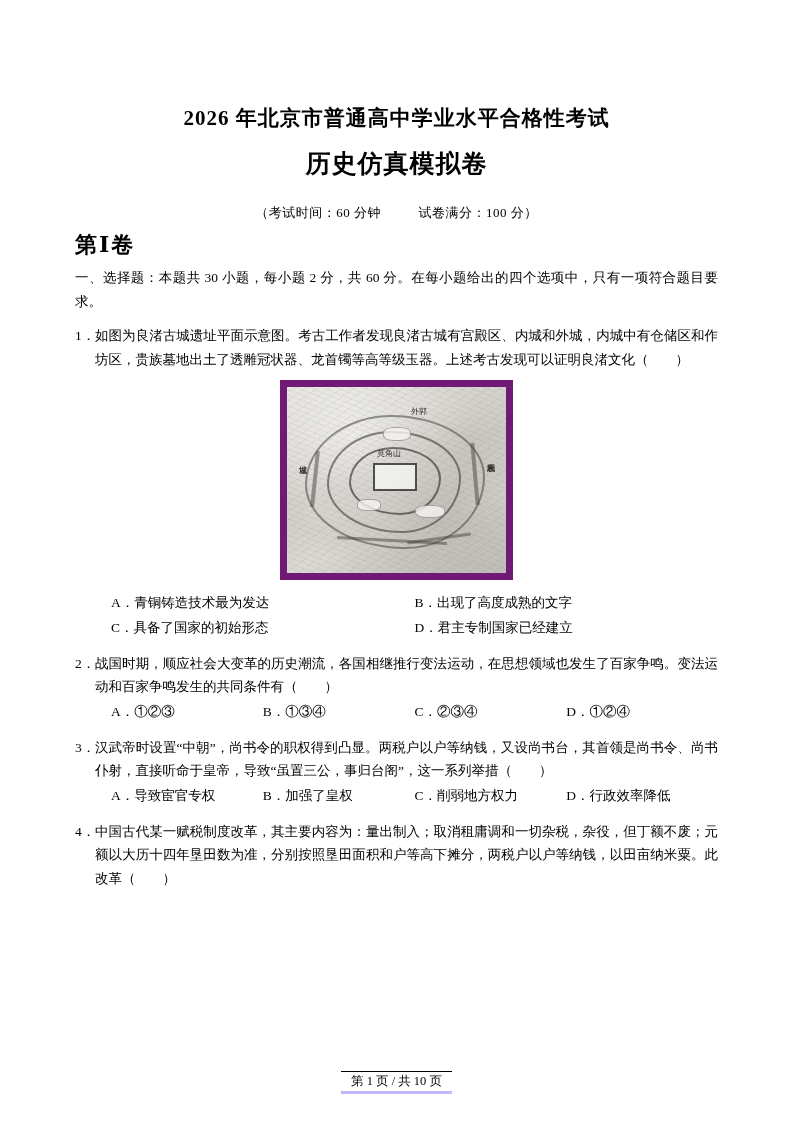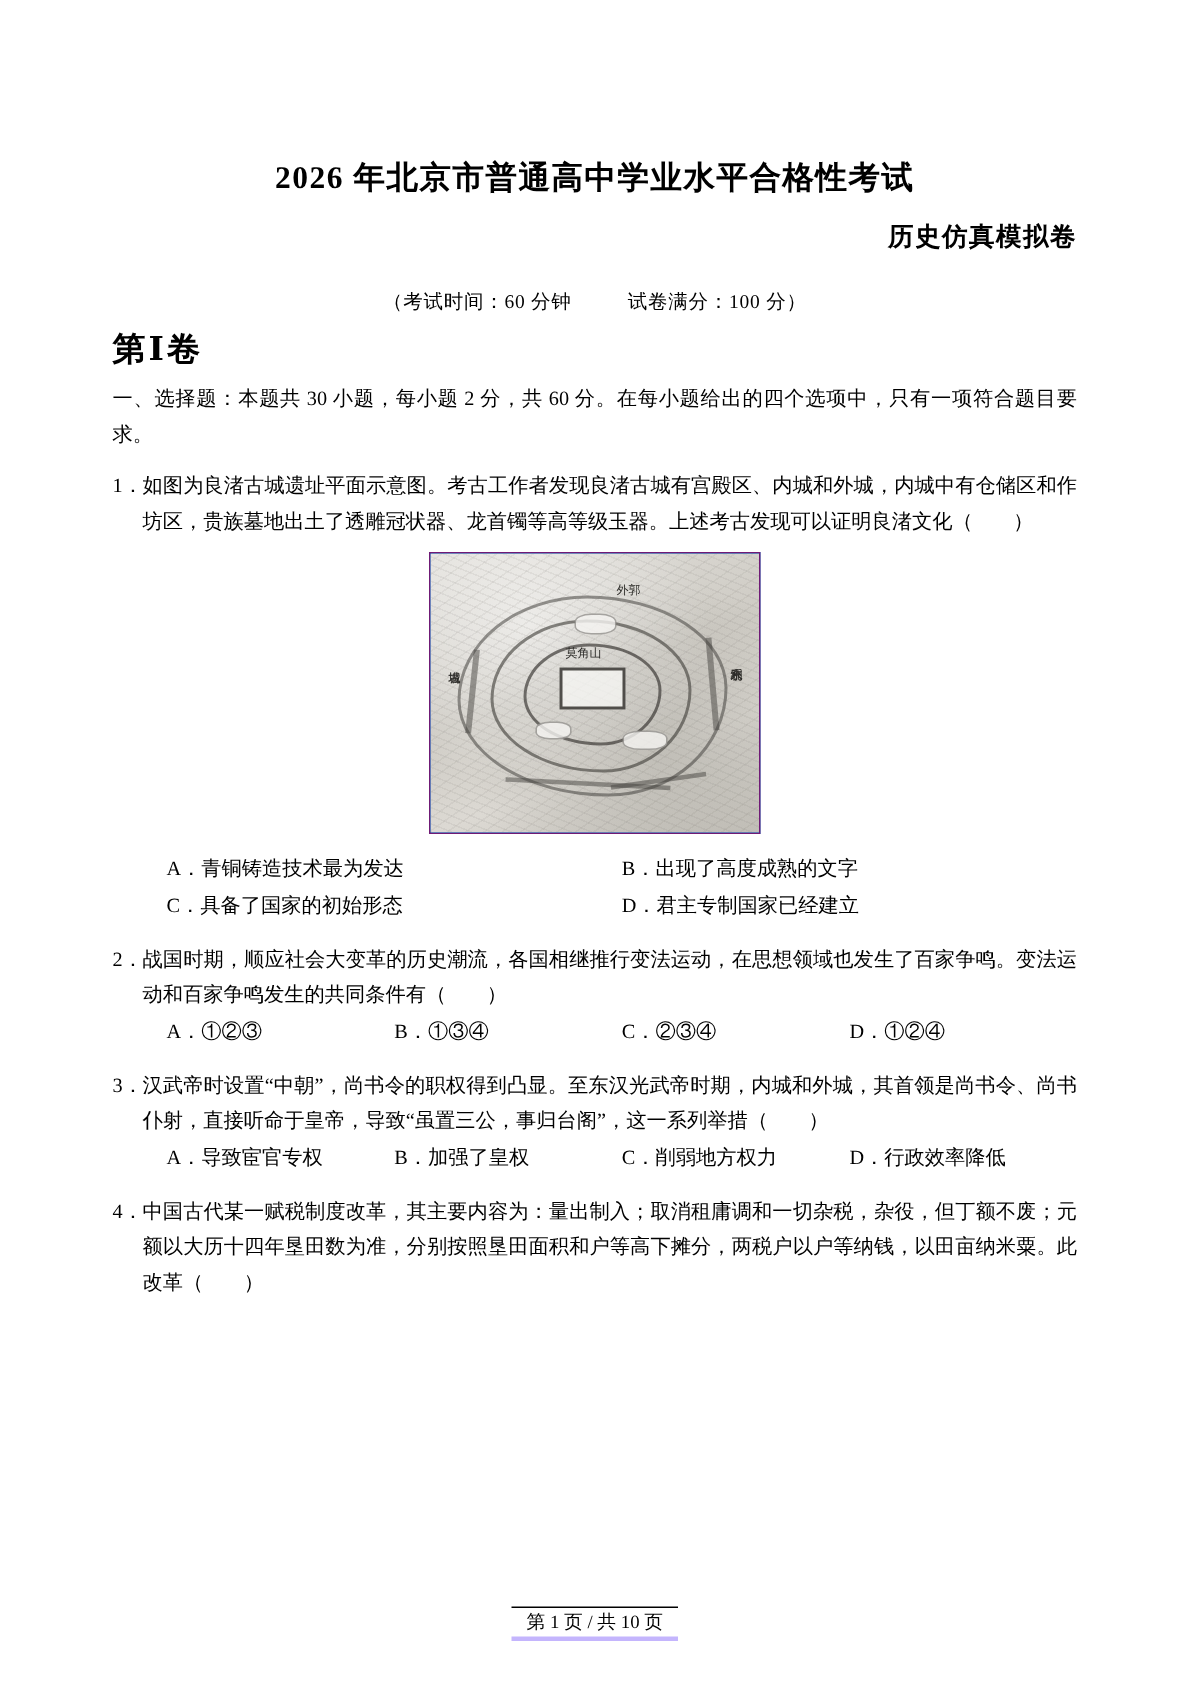--- a/index.html
+++ b/index.html
@@ -25,22 +25,22 @@
   }
   .title-main {
     text-align: center;
     font-size: 21px;
     font-weight: bold;
     letter-spacing: 1px;
     line-height: 1.5;
     margin: 8px 0 0 0;
   }
   .title-sub {
-    text-align: right;
-    font-size: 17px;
+    text-align: center;
+    font-size: 25px;
     font-weight: bold;
     letter-spacing: 1px;
     line-height: 1.5;
     margin: 10px 0 0 0;
   }
   .exam-meta {
     text-align: center;
     font-size: 13px;
     margin: 22px 0 0 0;
     letter-spacing: 0.5px;
@@ -106,24 +106,24 @@
     width: 50%;
   }
   .figure-wrap {
     display: flex;
     justify-content: center;
     margin: 8px 0 10px 0;
   }
   .figure {
     width: 219px;
     height: 186px;
-    background: #0ea5e9;
+    background: #ec4899;
     position: relative;
     overflow: hidden;
-    border: 1px solid #701a75;
+    border: 7px solid #701a75;
   }
   .figure .bg {
     position: absolute;
     inset: 0;
     background:
       radial-gradient(ellipse at 30% 25%, rgba(255,255,255,0.55), rgba(255,255,255,0) 55%),
       radial-gradient(ellipse at 70% 70%, rgba(160,158,150,0.45), rgba(255,255,255,0) 60%),
       linear-gradient(160deg, #e2e0db 0%, #cecbc4 45%, #dcd9d3 70%, #c6c3bc 100%);
   }
   .figure .speckle {
@@ -254,21 +254,21 @@
       <div>A．①②③</div>
       <div>B．①③④</div>
       <div>C．②③④</div>
       <div>D．①②④</div>
     </div>
   </div>
 
   <div class="q">
     <div class="q-body">
       <div class="q-num">3．</div>
-      <div class="q-text">汉武帝时设置“中朝”，尚书令的职权得到凸显。至东汉光武帝时期，内城和外城，其首领是尚书令、尚书仆射，直接听命于皇帝，导致“虽置三公，事归台阁”，这一系列举措（　　）</div>
+      <div class="q-text">汉武帝时设置“中朝”，尚书令的职权得到凸显。两税户以户等纳钱，又设尚书台，其首领是尚书令、尚书仆射，直接听命于皇帝，导致“虽置三公，事归台阁”，这一系列举措（　　）</div>
     </div>
     <div class="opts four opts-indent">
       <div>A．导致宦官专权</div>
       <div>B．加强了皇权</div>
       <div>C．削弱地方权力</div>
       <div>D．行政效率降低</div>
     </div>
   </div>
 
   <div class="q">

